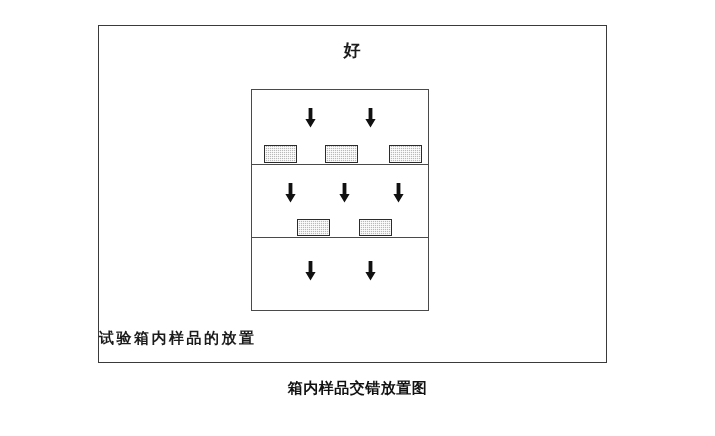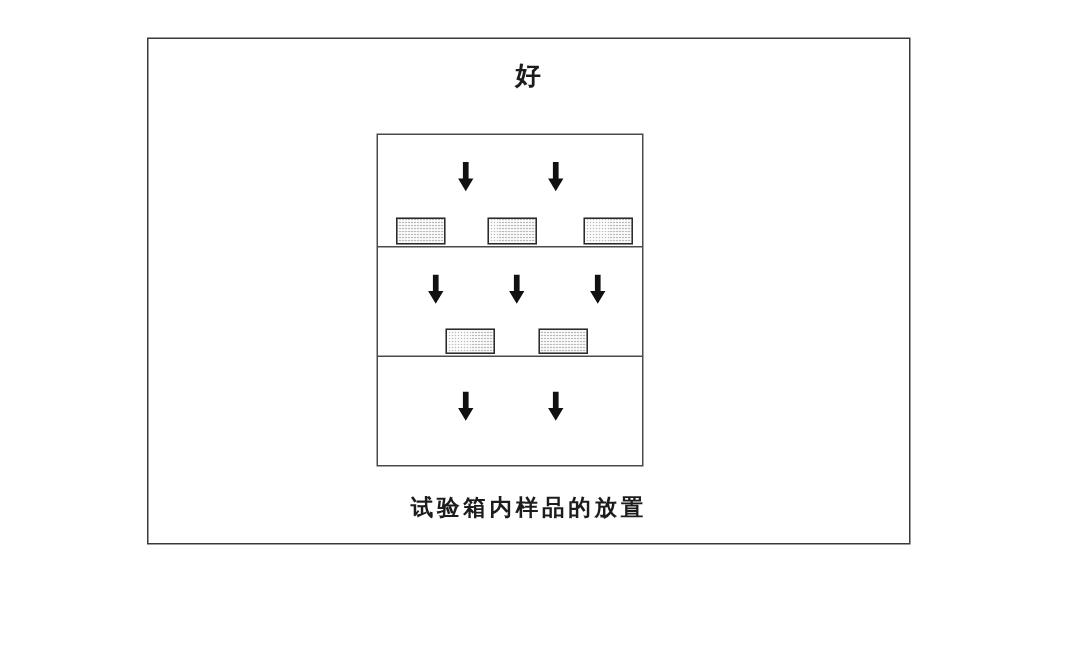--- a/index.html
+++ b/index.html
@@ -94,21 +94,20 @@
     height: 20px;
   }
   .arrow svg { display: block; }
 
   
   .chamber-caption {
     position: absolute;
     left: 0;
     top: 303px;
     width: 100%;
-    text-align: center;
     font-family: "DejaVu Sans", "Liberation Sans", sans-serif;
     font-size: 15px;
     font-weight: 700;
     color: #1c1c1c;
     letter-spacing: 2.5px;
   }
 
   
   .figure-caption {
     position: absolute;
@@ -181,14 +180,15 @@
           <path d="M3.6 0 H7.4 V11 H10.6 L5.5 19.5 L0.4 11 H3.6 Z" fill="#111111"></path>
         </svg>
       </div>
 
     </div>
 
     <div class="chamber-caption">试验箱内样品的放置</div>
 
   </div>
 
+  <div class="figure-caption">箱内样品交错放置图</div>
 
 </div>
 
 </body></html>

